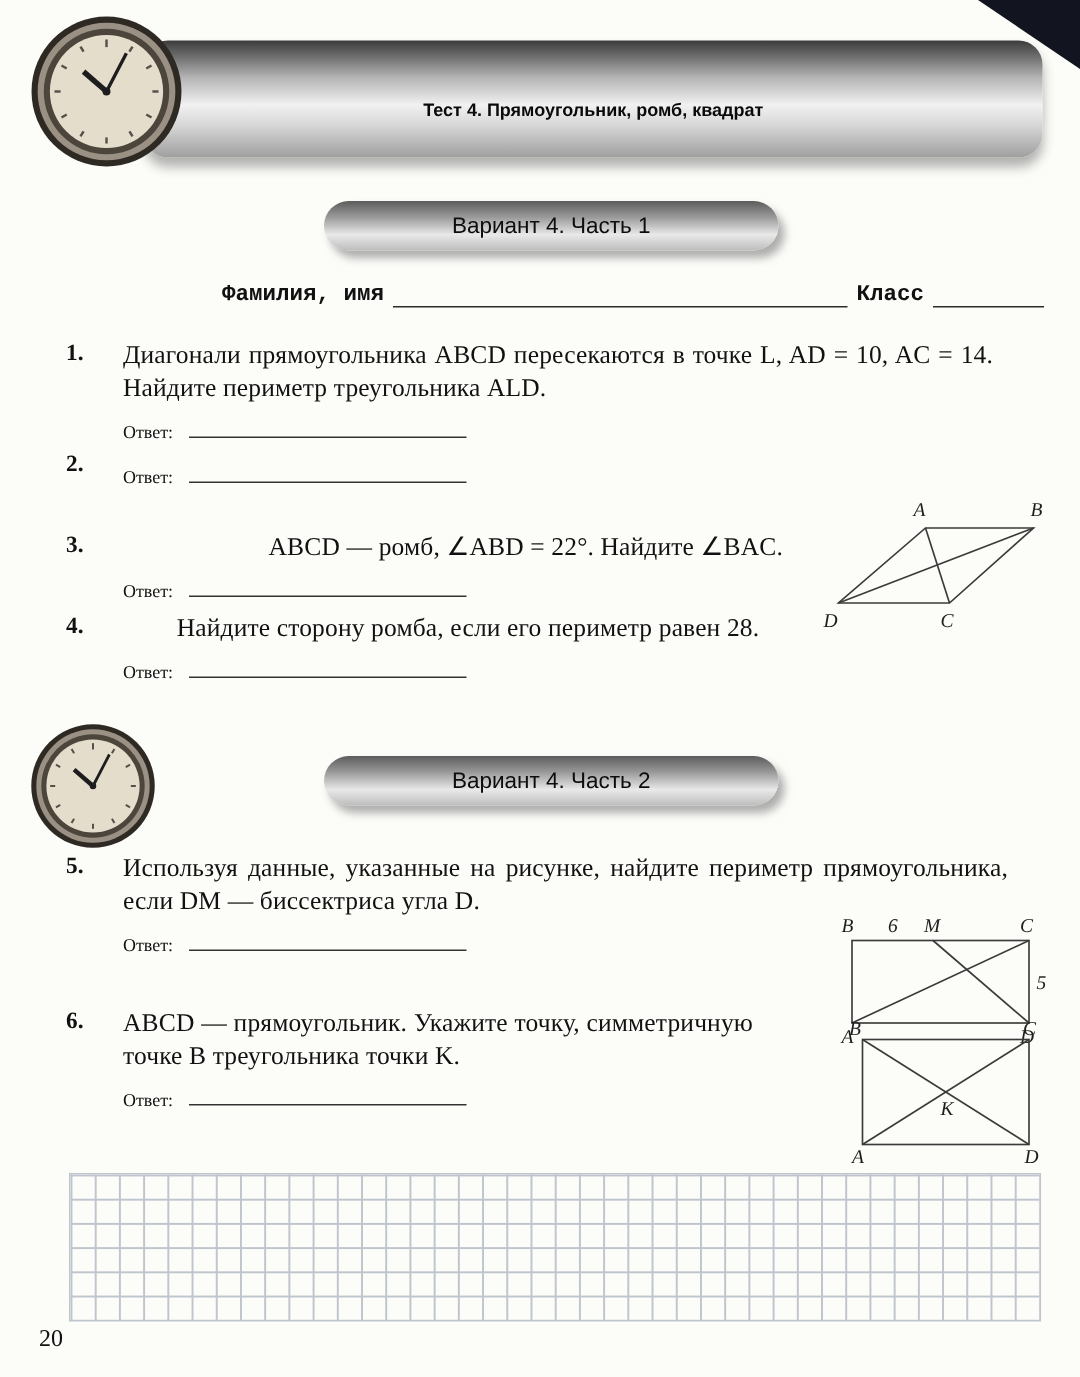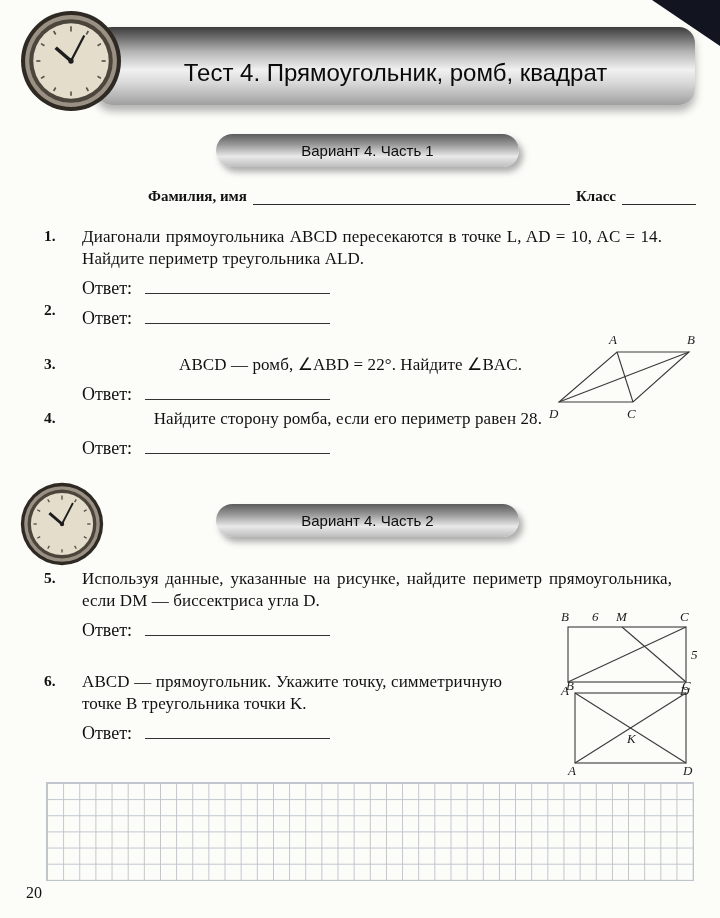--- a/index.html
+++ b/index.html
@@ -17,50 +17,50 @@
   
   .banner{
     position:absolute;left:96px;top:27px;width:599px;height:78px;
     border-radius:16px;
     background:linear-gradient(180deg,#3c3c3c 0%,#6f6f6f 14%,#b5b5b5 32%,#f1f1f1 55%,#d8d8d8 72%,#9f9f9f 100%);
     box-shadow:0 6px 8px rgba(0,0,0,0.30);
     display:flex;align-items:center;justify-content:center;
     padding-top:14px;box-sizing:border-box;
   }
   .banner span{
-    font-family:"Liberation Sans",sans-serif;font-weight:normal;font-size:24px;color:#0a0a0a;
+    font-family:"Liberation Sans",sans-serif;font-weight:bold;font-size:12px;color:#0a0a0a;
   }
   
   .pill{
     position:absolute;left:216px;width:303px;height:33px;border-radius:17px;
     background:linear-gradient(180deg,#5c5c5c 0%,#989898 32%,#e9e9e9 68%,#bdbdbd 100%);
     box-shadow:4px 5px 6px rgba(110,110,110,0.55);
     display:flex;align-items:center;justify-content:center;
   }
   .pill span{font-family:"Liberation Sans",sans-serif;font-weight:normal;font-size:15px;color:#0d0d0d;}
   .pill1{top:134px;}
   .pill2{top:504px;text-align:right;}
   .clock{position:absolute;}
   
   .name-row{
     position:absolute;left:148px;top:188px;width:548px;
     display:flex;align-items:flex-end;
-    font-family:Liberation Serif, serif;font-weight:bold;font-size:15px;
+    font-family:Liberation Mono, monospace;font-weight:bold;font-size:15px;
   }
   .nline{border-bottom:1.5px solid #2b2b2b;height:15px;display:inline-block;}
   .grow{flex:1;margin:0 6px;}
   .w72{width:74px;margin-left:6px;}
   
   .q{position:absolute;left:44px;display:flex;gap:16px;}
   .qnum{font-weight:bold;font-size:15.5px;width:22px;flex:none;padding-top:1px;}
   .qtext{
     margin:0;font-size:17px;line-height:22px;text-align:justify;
     font-weight:400;letter-spacing:0.1px;
   }
-  .answer{margin-top:8px;font-size:18px;}
+  .answer{margin-top:8px;font-size:12px;}
   .aline{
     display:inline-block;width:185px;height:13px;margin-left:8px;
     border-bottom:1.2px solid #333;
   }
   
   .fig{position:absolute;}
   .fig .geo{fill:none;stroke:#3a3a3a;stroke-width:1.1;}
   .fig text{font-family:"Liberation Serif",serif;font-style:italic;font-size:13px;fill:#1e1e1e;}
   
   .gridpaper{
@@ -147,21 +147,21 @@
       <div class="answer">
         <span>Ответ:</span>
         <span class="aline"></span>
       </div>
     </div>
   </div>
 
   <div class="q" style="top:408px">
     <span class="qnum">4.</span>
     <div class="qbody" style="width:460px">
-      <p class="qtext" style="text-align:right">Найдите сторону ромба, если его периметр равен 28.</p>
+      <p class="qtext" style="text-align:center">Найдите сторону ромба, если его периметр равен 28.</p>
       <div class="answer">
         <span>Ответ:</span>
         <span class="aline"></span>
       </div>
     </div>
   </div>
 
   <svg class="fig" style="left:545px;top:330px;width:162px;height:94px" viewBox="0 0 162 94">
     <g class="geo">
       <polygon points="72,22 144,22 88,72 14,72"></polygon>

